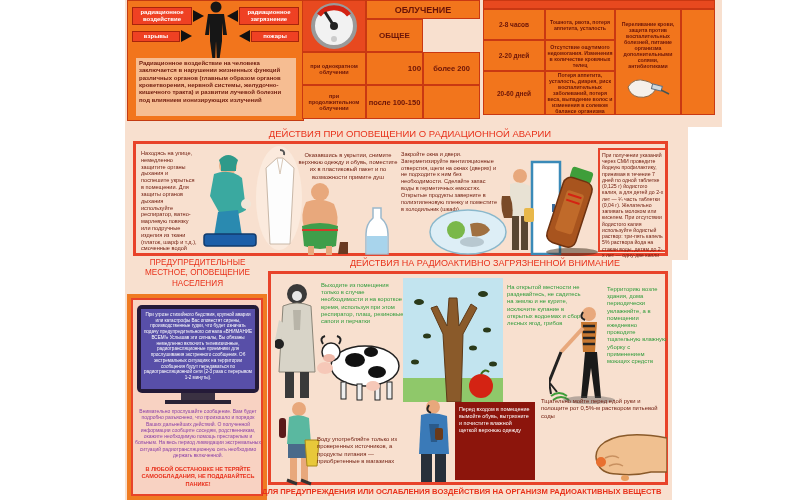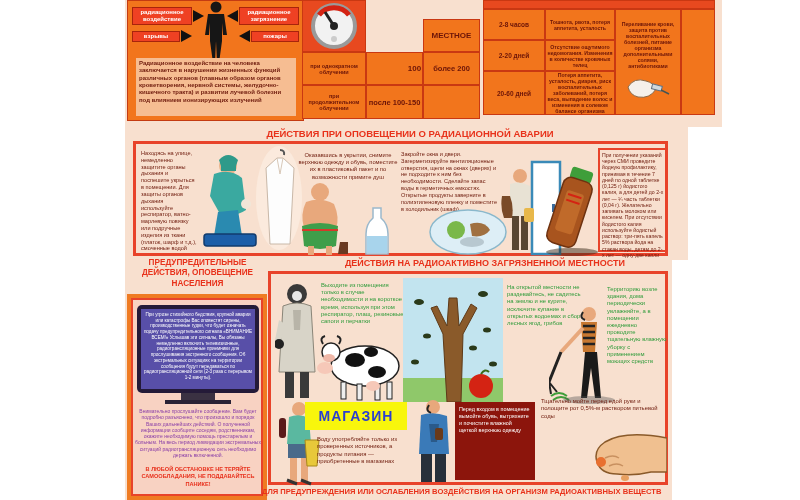--- a/index.html
+++ b/index.html
@@ -7,21 +7,21 @@
   .stage{position:relative;width:800px;height:500px;background:#ffffff;overflow:hidden;}
   .abs{position:absolute;}
   .cream{background:#f8e0cf;}
   .orange-block{background:#f2751c;border:1px solid #c43b12;}
   .cell{position:absolute;background:#f2751c;border:1.5px solid #c93812;box-sizing:border-box;color:#6b1408;display:flex;align-items:center;justify-content:center;text-align:center;font-weight:bold;}
   .redlabel{position:absolute;background:#ef4123;border:1px solid #a8240c;color:#ffffff;font-weight:bold;font-size:6px;line-height:1.1;display:flex;align-items:center;justify-content:center;text-align:center;padding:1px 2px;box-sizing:border-box;}
   .arrow-r{position:absolute;width:0;height:0;border-top:6px solid transparent;border-bottom:6px solid transparent;border-left:11px solid #111111;}
   .arrow-l{position:absolute;width:0;height:0;border-top:6px solid transparent;border-bottom:6px solid transparent;border-right:11px solid #111111;}
   .maroon{color:#6e1a0c;}
   .smalltext{font-size:6px;line-height:1.22;}
-  .redhead{color:#e8321b;font-weight:bold;text-align:center;}
+  .redhead{color:#e8321b;font-weight:normal;text-align:center;}
   .bandbox{border:3px solid #e8432a;box-sizing:border-box;}
   .green-t{color:#2f9b3a;font-size:5.9px;line-height:1.22;}
   .purple-frame{background:#f8d2c2;border:4px solid #ef7b22;box-shadow:inset 0 0 0 2px #e8432a;box-sizing:border-box;}
   .tv-frame{background:#241a38;border-radius:5px;padding:4px;box-sizing:border-box;}
   .tv-screen{width:100%;height:100%;background:#584fa8;color:#ffffff;font-size:4.6px;line-height:1.25;text-align:center;box-sizing:border-box;padding:3px 2px;overflow:hidden;}
   .listen{color:#8a3fa8;font-size:5px;line-height:1.25;text-align:center;}
   .warn{color:#e8301c;font-size:5.6px;font-weight:bold;text-align:center;line-height:1.3;}
   .darkpanel{background:#8c150c;color:#ffffff;font-size:5.4px;line-height:1.3;padding:4px;box-sizing:border-box;}
   .magazin{background:#f8f60c;color:#2b3fd0;font-weight:bold;font-size:14px;display:flex;align-items:center;justify-content:center;letter-spacing:1px;}
   .soap{background:#ffffff;border:1.5px solid #9a9a9a;border-radius:6px;color:#4a4a4a;font-weight:bold;font-size:11px;display:flex;align-items:center;justify-content:center;}
@@ -63,21 +63,22 @@
   <div class="abs" style="left:302px;top:0;width:178px;height:119px;">
     <div class="cell" style="left:0;top:0;width:64px;height:52px;background:#e8491f;">
       <svg width="46" height="46" viewBox="0 0 46 46">
         <circle cx="23" cy="23" r="21" fill="#f2f2f2" stroke="#9a9a9a" stroke-width="4"></circle>
         <path d="M8 12 A19 19 0 0 1 38 12" fill="none" stroke="#d42313" stroke-width="5"></path>
         <line x1="23" y1="23" x2="14" y2="9" stroke="#222" stroke-width="3"></line>
         <circle cx="23" cy="23" r="4" fill="#222"></circle>
         <circle cx="23" cy="36" r="3" fill="#cccccc"></circle>
       </svg>
     </div>
-    <div class="cell" style="left:121px;top:19px;width:57px;height:33px;font-size:8px;">МЕСТНОЕ</div>
+    <div class="cell" style="left:64px;top:0;width:114px;height:19px;font-size:9px;">ОБЛУЧЕНИЕ</div>
+    <div class="cell" style="left:64px;top:19px;width:57px;height:33px;font-size:8px;">ОБЩЕЕ</div>
     <div class="cell" style="left:0;top:52px;width:64px;height:33px;font-size:5.5px;">при однократном облучении</div>
     <div class="cell" style="left:64px;top:52px;width:57px;height:33px;font-size:8px;padding-left:40px;">100</div>
     <div class="cell" style="left:121px;top:52px;width:57px;height:33px;font-size:7.5px;">более 200</div>
     <div class="cell" style="left:0;top:85px;width:64px;height:34px;font-size:5.5px;">при продолжительном облучении</div>
     <div class="cell" style="left:64px;top:85px;width:57px;height:34px;font-size:7.5px;">после 100-150</div>
     <div class="cell" style="left:121px;top:85px;width:57px;height:34px;"></div>
   </div>
 
   <div class="abs" style="left:483px;top:0;width:232px;height:115px;">
     <div class="cell" style="left:0;top:0;width:232px;height:9px;background:#e8491f;"></div>
@@ -165,33 +166,33 @@
         <path d="M20 30 L34 30 M20 36 L34 36" stroke="#d42313" stroke-width="2"></path>
       </g>
       <ellipse cx="29" cy="86" rx="26" ry="4" fill="#3a2a1a" opacity="0.5"></ellipse>
     </svg>
 
     <div class="abs bandbox" style="left:462px;top:4px;width:70px;height:104px;border-width:2px;padding:2px;box-sizing:border-box;">
       <div class="maroon" style="font-size:5.2px;line-height:1.2;">При получении указаний через СМИ проведите йодную профилактику, принимая в течение 7 дней по одной таблетке (0,125 г) йодистого калия, а для детей до 2-х лет — ¼ часть таблетки (0,04 г). Желательно запивать молоком или киселем. При отсутствии йодистого калия используйте йодистый раствор: три-пять капель 5% раствора йода на стакан воды, детям до 2-х лет — одну-две капли</div>
     </div>
   </div>
 
-  <div class="abs redhead" style="left:130px;top:258px;width:135px;height:34px;font-size:8.2px;line-height:1.25;">ПРЕДУПРЕДИТЕЛЬНЫЕ ДЕЙСТВИЯ, ОПОВЕЩЕНИЕ НАСЕЛЕНИЯ</div>
+  <div class="abs redhead" style="left:130px;top:258px;width:135px;height:34px;font-size:8.2px;line-height:1.25;">ПРЕДУПРЕДИТЕЛЬНЫЕ МЕСТНОЕ, ОПОВЕЩЕНИЕ НАСЕЛЕНИЯ</div>
 
   <div class="abs purple-frame" style="left:127px;top:294px;width:140px;height:206px;">
     <div class="abs tv-frame" style="left:6px;top:7px;width:122px;height:88px;">
       <div class="tv-screen">При угрозе стихийного бедствия, крупной аварии или катастрофы Вас оповестят сирены, производственные гудки, что будет означать подачу предупредительного сигнала «ВНИМАНИЕ ВСЕМ!» Услышав эти сигналы, Вы обязаны немедленно включить телевизионные, радиотрансляционные приемники для прослушивания экстренного сообщения. Об экстремальных ситуациях на территории сообщения будут передаваться по радиотрансляционной сети (2-3 раза с перерывом 1-2 минуты).</div>
     </div>
     <div class="abs" style="left:50px;top:95px;width:34px;height:7px;background:#3a3142;"></div>
     <div class="abs" style="left:34px;top:102px;width:66px;height:4px;background:#2a2235;"></div>
     <div class="abs listen" style="left:4px;top:110px;width:126px;">Внимательно прослушайте сообщение. Вам будет подробно разъяснено, что произошло и порядок Ваших дальнейших действий. О полученной информации сообщите соседям, родственникам, окажите необходимую помощь престарелым и больным. На весь период ликвидации экстремальных ситуаций радиотрансляционную сеть необходимо держать включенной.</div>
     <div class="abs warn" style="left:4px;top:168px;width:126px;">В ЛЮБОЙ ОБСТАНОВКЕ НЕ ТЕРЯЙТЕ САМООБЛАДАНИЯ, НЕ ПОДДАВАЙТЕСЬ ПАНИКЕ!</div>
   </div>
 
-  <div class="abs redhead" style="left:330px;top:258px;width:310px;height:12px;font-size:9px;">ДЕЙСТВИЯ НА РАДИОАКТИВНО ЗАГРЯЗНЕННОЙ МЕСТНОСТИ</div>
+  <div class="abs redhead" style="left:330px;top:258px;width:310px;height:12px;font-size:9px;">ДЕЙСТВИЯ НА РАДИОАКТИВНО ЗАГРЯЗНЕННОЙ ВНИМАНИЕ</div>
 
   <div class="abs bandbox" style="left:268px;top:271px;width:400px;height:214px;">
 
     <svg class="abs" style="left:4px;top:6px;width:44px;height:122px;" viewBox="0 0 44 122">
       <circle cx="22" cy="14" r="10" fill="#3a3a3a"></circle>
       <circle cx="22" cy="16" r="5" fill="#e8e8e8"></circle>
       <path d="M8 26 Q22 20 36 26 L40 92 L4 92 Z" fill="#d8d4c8" stroke="#8a8578" stroke-width="1"></path>
       <path d="M4 40 L0 60 L6 62 L10 44 Z" fill="#d8d4c8"></path>
       <circle cx="4" cy="64" r="5" fill="#222"></circle>
       <rect x="10" y="92" width="9" height="26" fill="#3a3a3a"></rect>
@@ -254,23 +255,20 @@
       <circle cx="24" cy="9" r="7" fill="#e8a87c"></circle>
       <path d="M14 17 Q24 13 34 18 L36 44 L12 44 Z" fill="#5ab8a0"></path>
       <rect x="13" y="44" width="22" height="14" fill="#4a6a8a"></rect>
       <rect x="15" y="58" width="7" height="24" fill="#e8a87c"></rect>
       <rect x="26" y="58" width="7" height="24" fill="#e8a87c"></rect>
       <path d="M30 40 L44 40 L42 66 L32 66 Z" fill="#e8c83a" stroke="#a8881a" stroke-width="1"></path>
       <rect x="4" y="18" width="7" height="20" rx="3" fill="#5a1a1a"></rect>
       <path d="M12 80 L22 84 M26 80 L36 84" stroke="#333" stroke-width="3"></path>
     </svg>
 
-    <div class="abs magazin" style="left:34px;top:128px;width:102px;height:28px;">
-        <span>МАГАЗИН</span>
-      </div>
 
     <div class="abs maroon" style="left:46px;top:162px;width:92px;font-size:5.9px;line-height:1.25;">Воду употребляйте только из проверенных источников, а продукты питания — приобретенные в магазинах</div>
 
     <svg class="abs" style="left:140px;top:124px;width:46px;height:86px;" viewBox="0 0 46 86">
       <circle cx="22" cy="9" r="7" fill="#e8a87c"></circle>
       <path d="M20 15 Q14 13 18 7" fill="none" stroke="#222" stroke-width="2"></path>
       <path d="M10 17 Q22 13 36 18 L38 56 L8 56 Z" fill="#3a7ab8"></path>
       <path d="M18 26 L28 26 L26 44 L20 44 Z" fill="#2a5a8a"></path>
       <rect x="10" y="56" width="11" height="28" fill="#28303a"></rect>
       <rect x="24" y="56" width="11" height="28" fill="#28303a"></rect>

